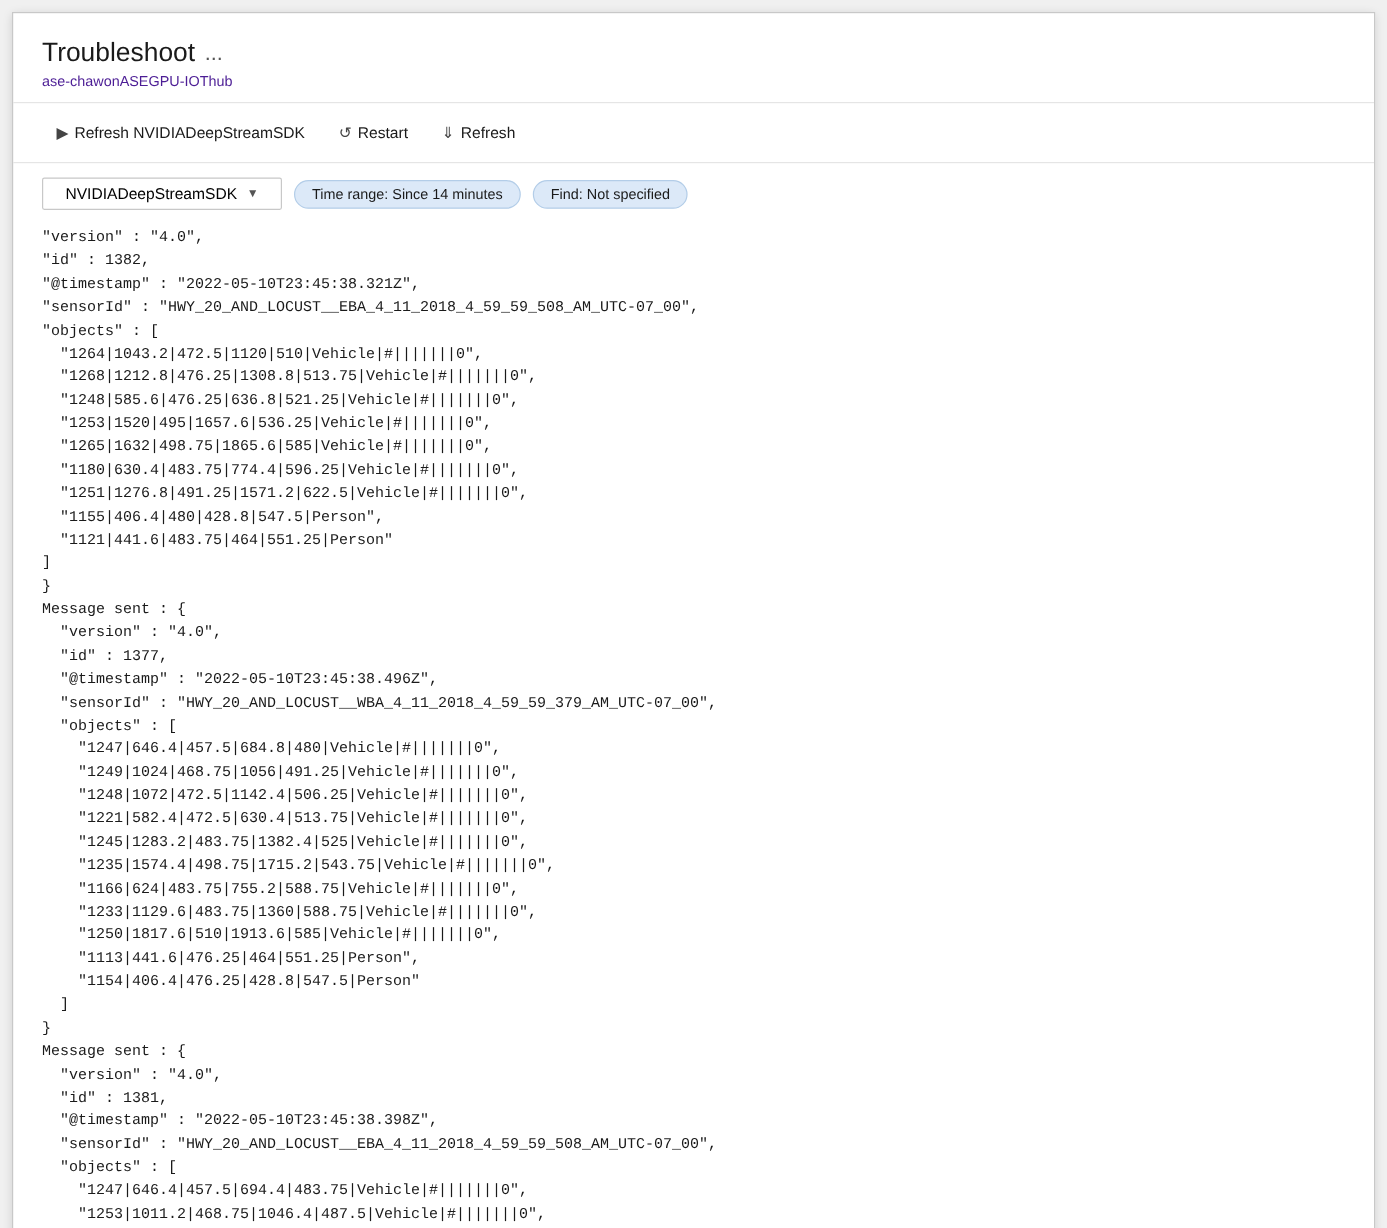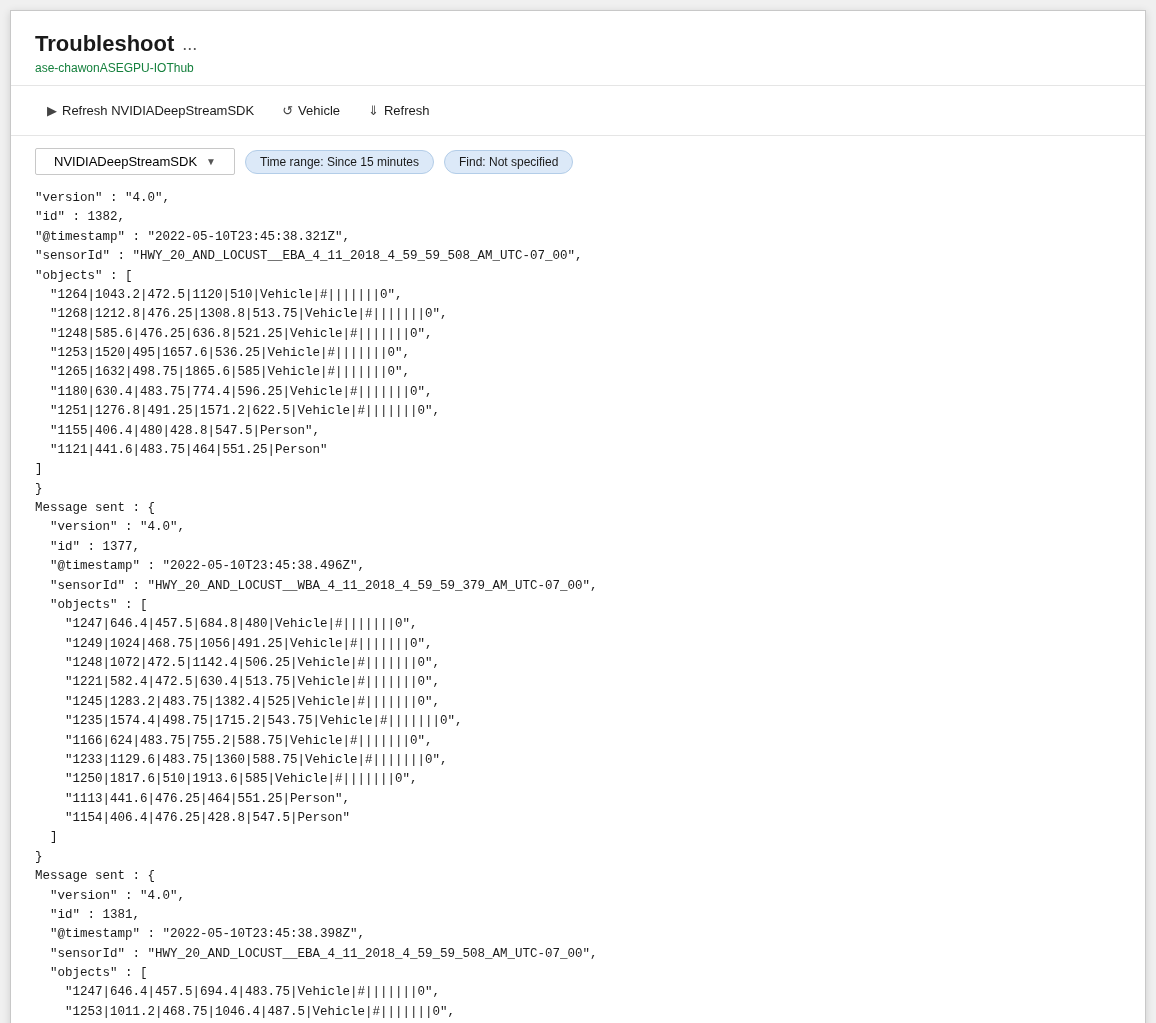--- a/index.html
+++ b/index.html
@@ -25,31 +25,31 @@
       border-bottom: 1px solid #e5e5e5;
     }
     .title-row {
       display: flex;
       align-items: center;
       gap: 8px;
       margin-bottom: 4px;
     }
     .page-title {
       font-size: 22px;
-      font-weight: 700;
+      font-weight: 400;
       color: #1a1a1a;
     }
     .ellipsis {
       font-size: 18px;
       color: #555;
       cursor: pointer;
     }
     .subtitle {
       font-size: 12px;
-      color: #15803d;
+      color: #4c1d95;
       margin-bottom: 0;
     }
     .toolbar {
       display: flex;
       align-items: center;
       gap: 4px;
       padding: 12px 24px;
       border-bottom: 1px solid #e5e5e5;
     }
     .toolbar-btn {
@@ -75,26 +75,26 @@
       display: flex;
       align-items: center;
       gap: 10px;
       margin-bottom: 14px;
     }
     .dropdown-select {
       display: flex;
       align-items: center;
       border: 1px solid #c8c8c8;
       border-radius: 2px;
-      padding: 5px 18px;
+      padding: 5px 5px;
       font-size: 13px;
       background: #fff;
       cursor: pointer;
       min-width: 200px;
-      justify-content: space-between;
+      justify-content: center;
     }
     .dropdown-select .chevron {
       font-size: 10px;
       color: #555;
       margin-left: 8px;
     }
     .filter-tag {
       background: #dce9f8;
       border: 1px solid #b3cde8;
       border-radius: 12px;
@@ -127,35 +127,35 @@
     <div class="subtitle">ase-chawonASEGPU-IOThub</div>
   </div>
 
   <div class="toolbar">
     <button class="toolbar-btn">
       <span class="btn-icon">▶</span>
       <span>Refresh NVIDIADeepStreamSDK</span>
     </button>
     <button class="toolbar-btn">
       <span class="btn-icon">↺</span>
-      <span>Vehicle</span>
+      <span>Restart</span>
     </button>
     <button class="toolbar-btn">
       <span class="btn-icon">⇓</span>
       <span>Refresh</span>
     </button>
   </div>
 
   <div class="content-area">
     <div class="filter-row">
       <div class="dropdown-select">
         <span>NVIDIADeepStreamSDK</span>
         <span class="chevron">▼</span>
       </div>
-      <div class="filter-tag">Time range: Since 15 minutes</div>
+      <div class="filter-tag">Time range: Since 14 minutes</div>
       <div class="filter-tag">Find: Not specified</div>
     </div>
 
     <div class="log-area" id="log-container">
     <span class="log-line">"version" : "4.0",</span>
         <span class="log-line">"id" : 1382,</span>
         <span class="log-line">"@timestamp" : "2022-05-10T23:45:38.321Z",</span>
         <span class="log-line">"sensorId" : "HWY_20_AND_LOCUST__EBA_4_11_2018_4_59_59_508_AM_UTC-07_00",</span>
         <span class="log-line">"objects" : [</span>
         <span class="log-line">  "1264|1043.2|472.5|1120|510|Vehicle|#|||||||0",</span>

